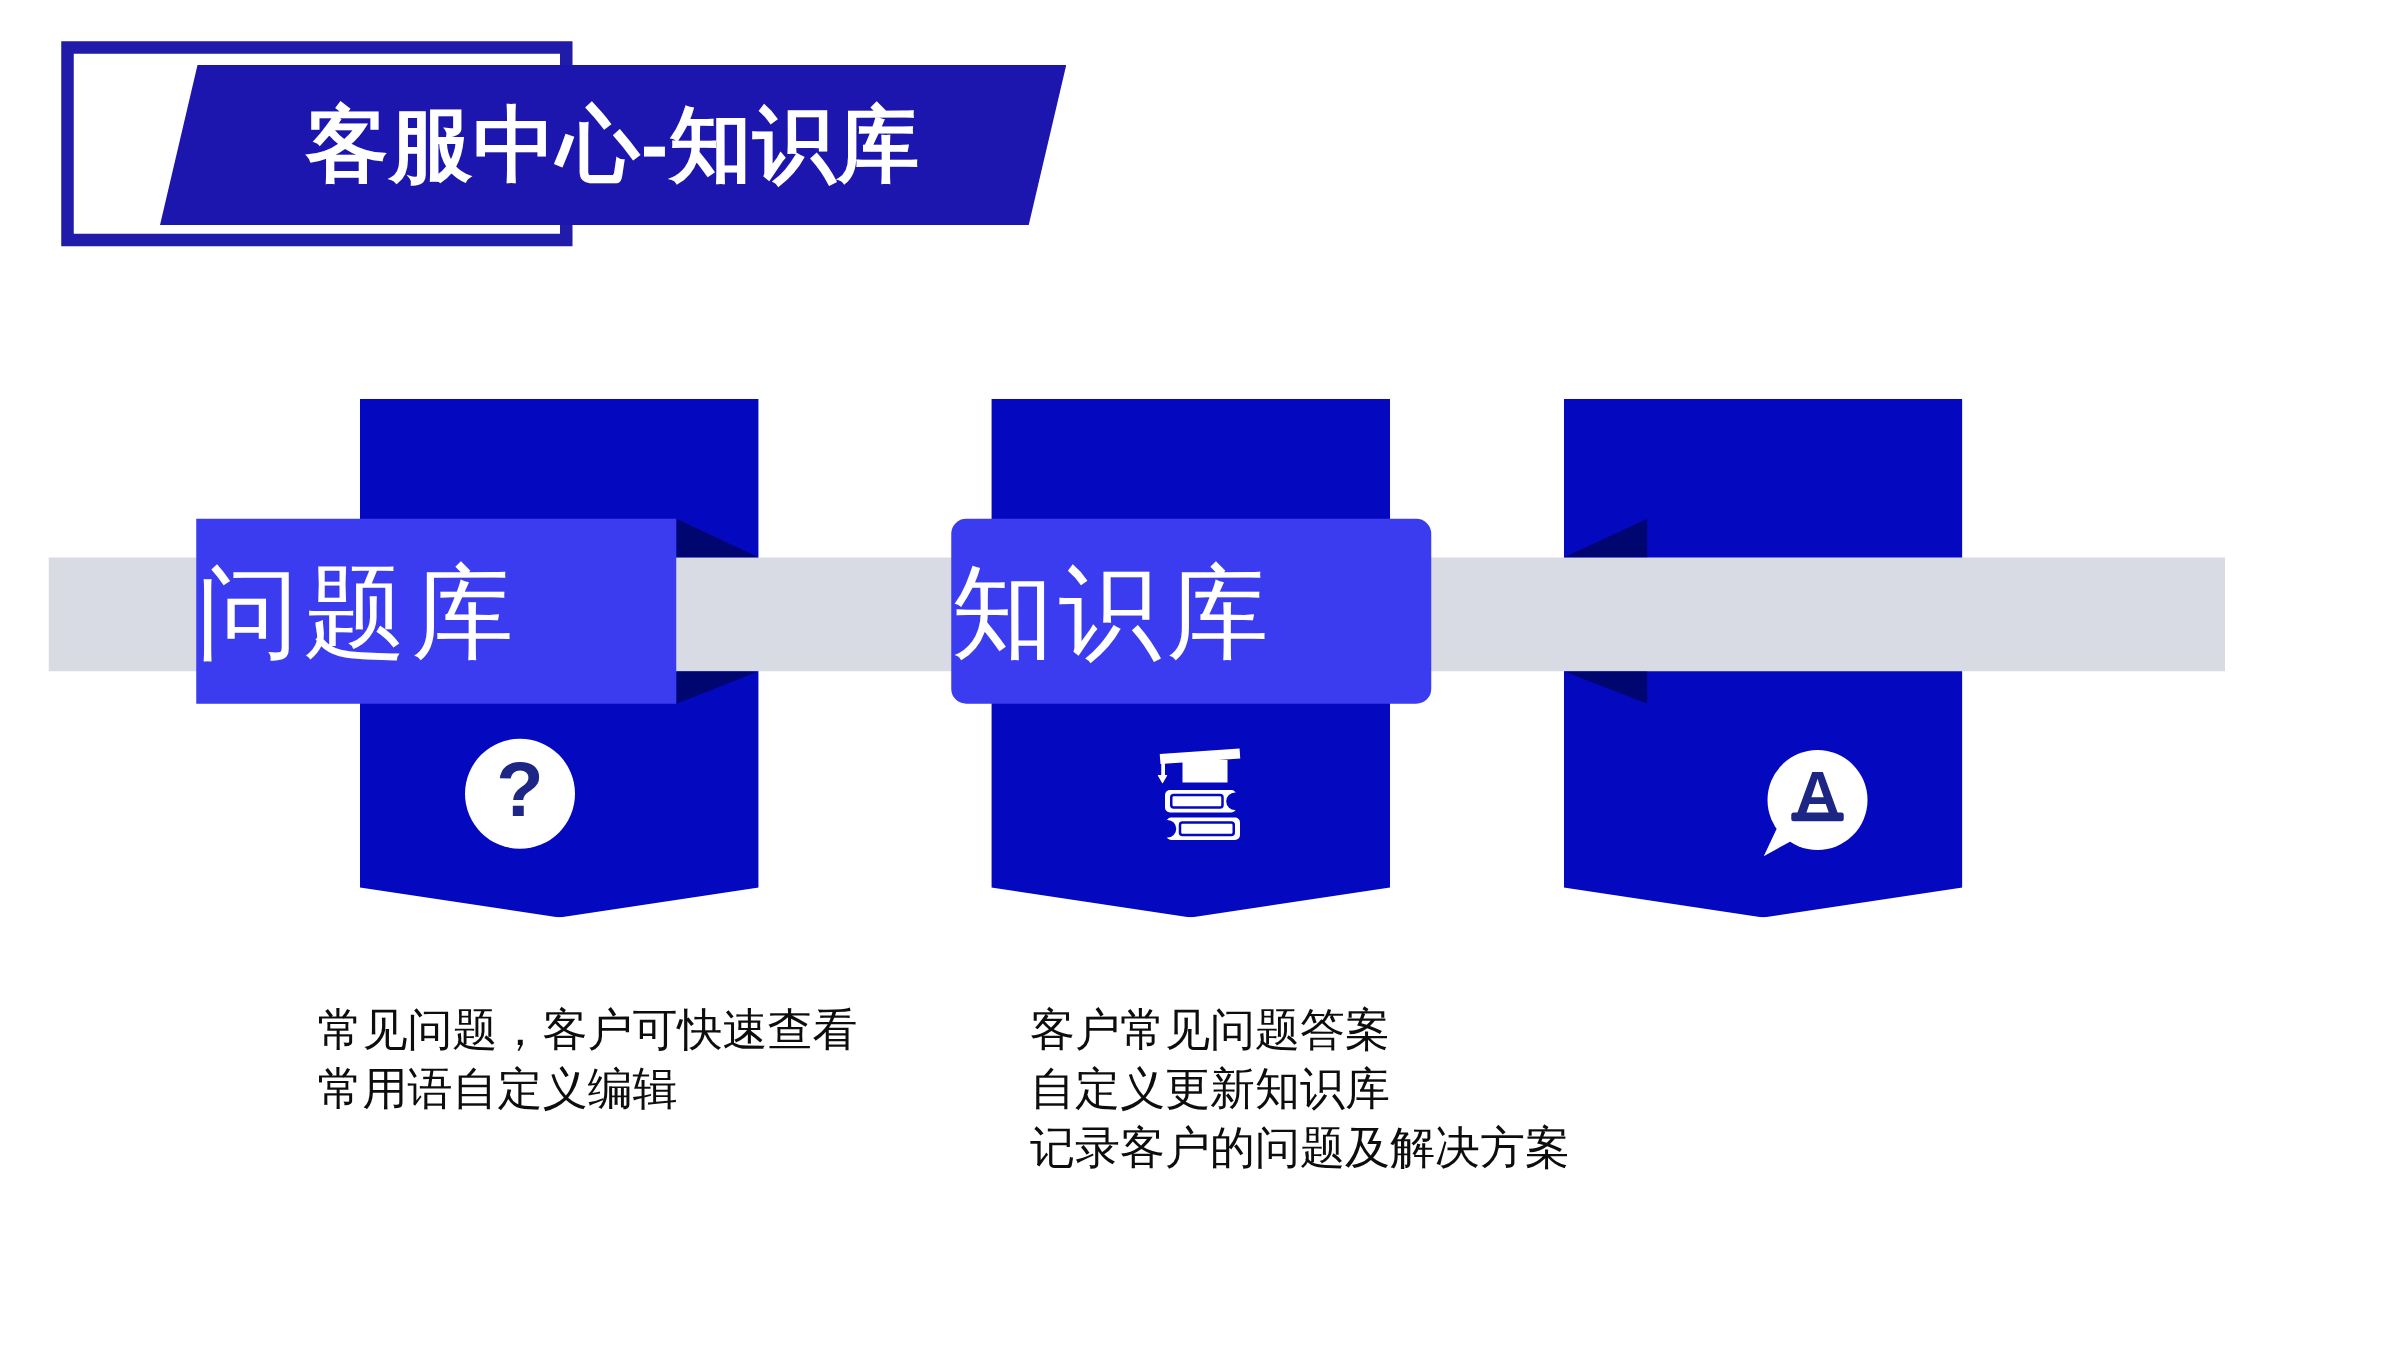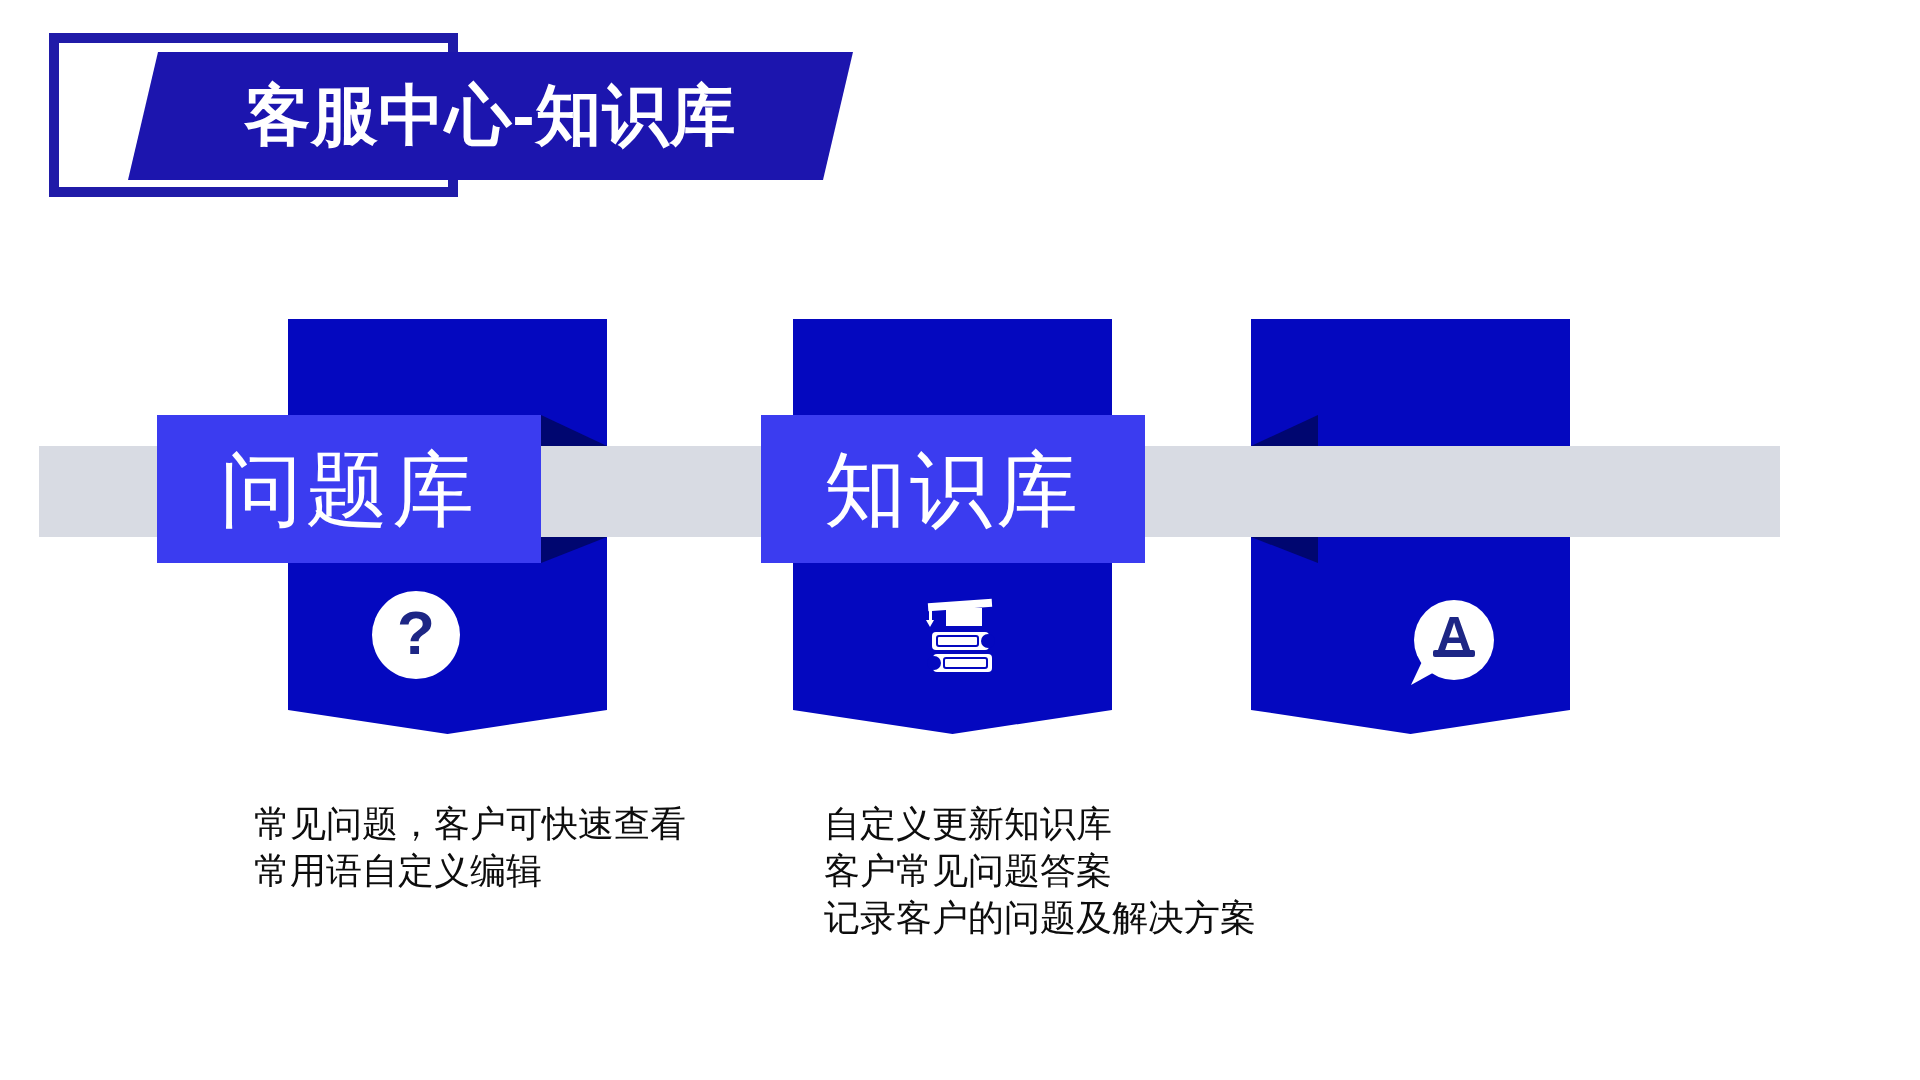--- a/index.html
+++ b/index.html
@@ -27,21 +27,21 @@
   .gray-band{left:39px;top:446px;width:1841px;height:91px;background:#d8dbe3;z-index:3;}
 
   
   .ribbon{
     top:319px;width:319px;height:415px;background:#0408bf;z-index:2;
     clip-path:polygon(0 0, 100% 0, 100% 94.2%, 50% 100%, 0 94.2%);
   }
   .fold{background:#000670;z-index:4;}
   .label-plate{
     top:415px;width:384px;height:148px;background:#3b3cf0;z-index:5;
-    display:flex;align-items:center;justify-content:center;
+    display:flex;align-items:center;
   }
   .label-text{
     color:#ffffff;font-size:82px;font-weight:500;letter-spacing:4px;white-space:nowrap;
     padding-top:4px;
   }
 
   
   .icon-circle{
     background:#ffffff;border-radius:50%;z-index:6;
     display:flex;align-items:center;justify-content:center;
@@ -82,41 +82,41 @@
   </div>
   <div class="abs icon-circle" style="left:372px;top:591px;width:88px;height:88px;">
     <span class="qmark">?</span>
   </div>
   <div class="abs desc" style="left:225px;top:800px;">
     <div>常见问题，客户可快速查看</div>
     <div>常用语自定义编辑</div>
   </div>
 
   <div class="abs ribbon" style="left:793px;"></div>
-  <div class="abs label-plate" style="left:761px;">
+  <div class="abs label-plate" style="left:761px;border-radius:12px;">
     <span class="label-text">知识库</span>
   </div>
 
   <div class="abs">
     <div class="abs cap-board" style="left:928px;top:601px;width:64px;height:8px;"></div>
     <div class="abs cap-base" style="left:946px;top:608px;width:36px;height:18px;"></div>
     <div class="abs tassel-line" style="left:929px;top:607px;width:3px;height:13px;"></div>
     <div class="abs tassel-tip" style="left:926px;top:620px;width:8px;height:7px;"></div>
     <div class="abs book" style="left:932px;top:632px;width:57px;height:18px;">
       <div class="book-pages" style="left:4px;top:3px;right:10px;bottom:3px;"></div>
       <div class="book-notch" style="right:-6px;top:2px;"></div>
     </div>
     <div class="abs book" style="left:933px;top:654px;width:59px;height:18px;">
       <div class="book-pages" style="left:10px;top:3px;right:4px;bottom:3px;"></div>
       <div class="book-notch" style="left:-6px;top:2px;"></div>
     </div>
   </div>
   <div class="abs desc" style="left:795px;top:800px;">
+    <div>客户常见问题答案</div>
     <div>自定义更新知识库</div>
-    <div>客户常见问题答案</div>
     <div>记录客户的问题及解决方案</div>
   </div>
 
   <div class="abs ribbon" style="left:1251px;"></div>
   <div class="abs fold" style="left:1251px;top:415px;width:67px;height:31px;clip-path:polygon(100% 0,0 100%,100% 100%);"></div>
   <div class="abs fold" style="left:1251px;top:537px;width:67px;height:26px;clip-path:polygon(100% 100%,0 0,100% 0);"></div>
 
   <div class="abs bubble-tail" style="left:1411px;top:660px;width:28px;height:25px;"></div>
   <div class="abs icon-circle" style="left:1414px;top:600px;width:80px;height:80px;">
     <span class="bubble-letter">A</span>

